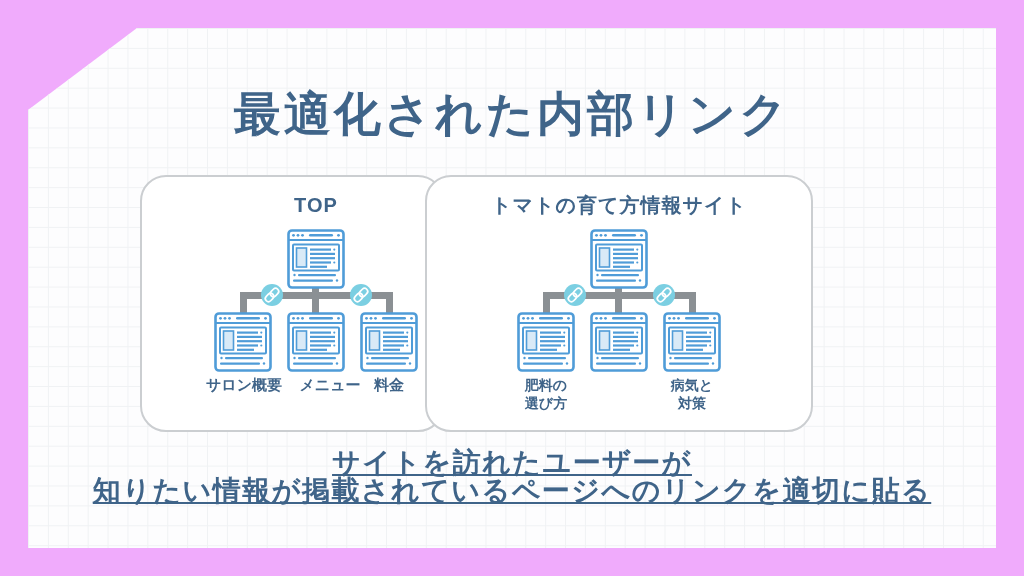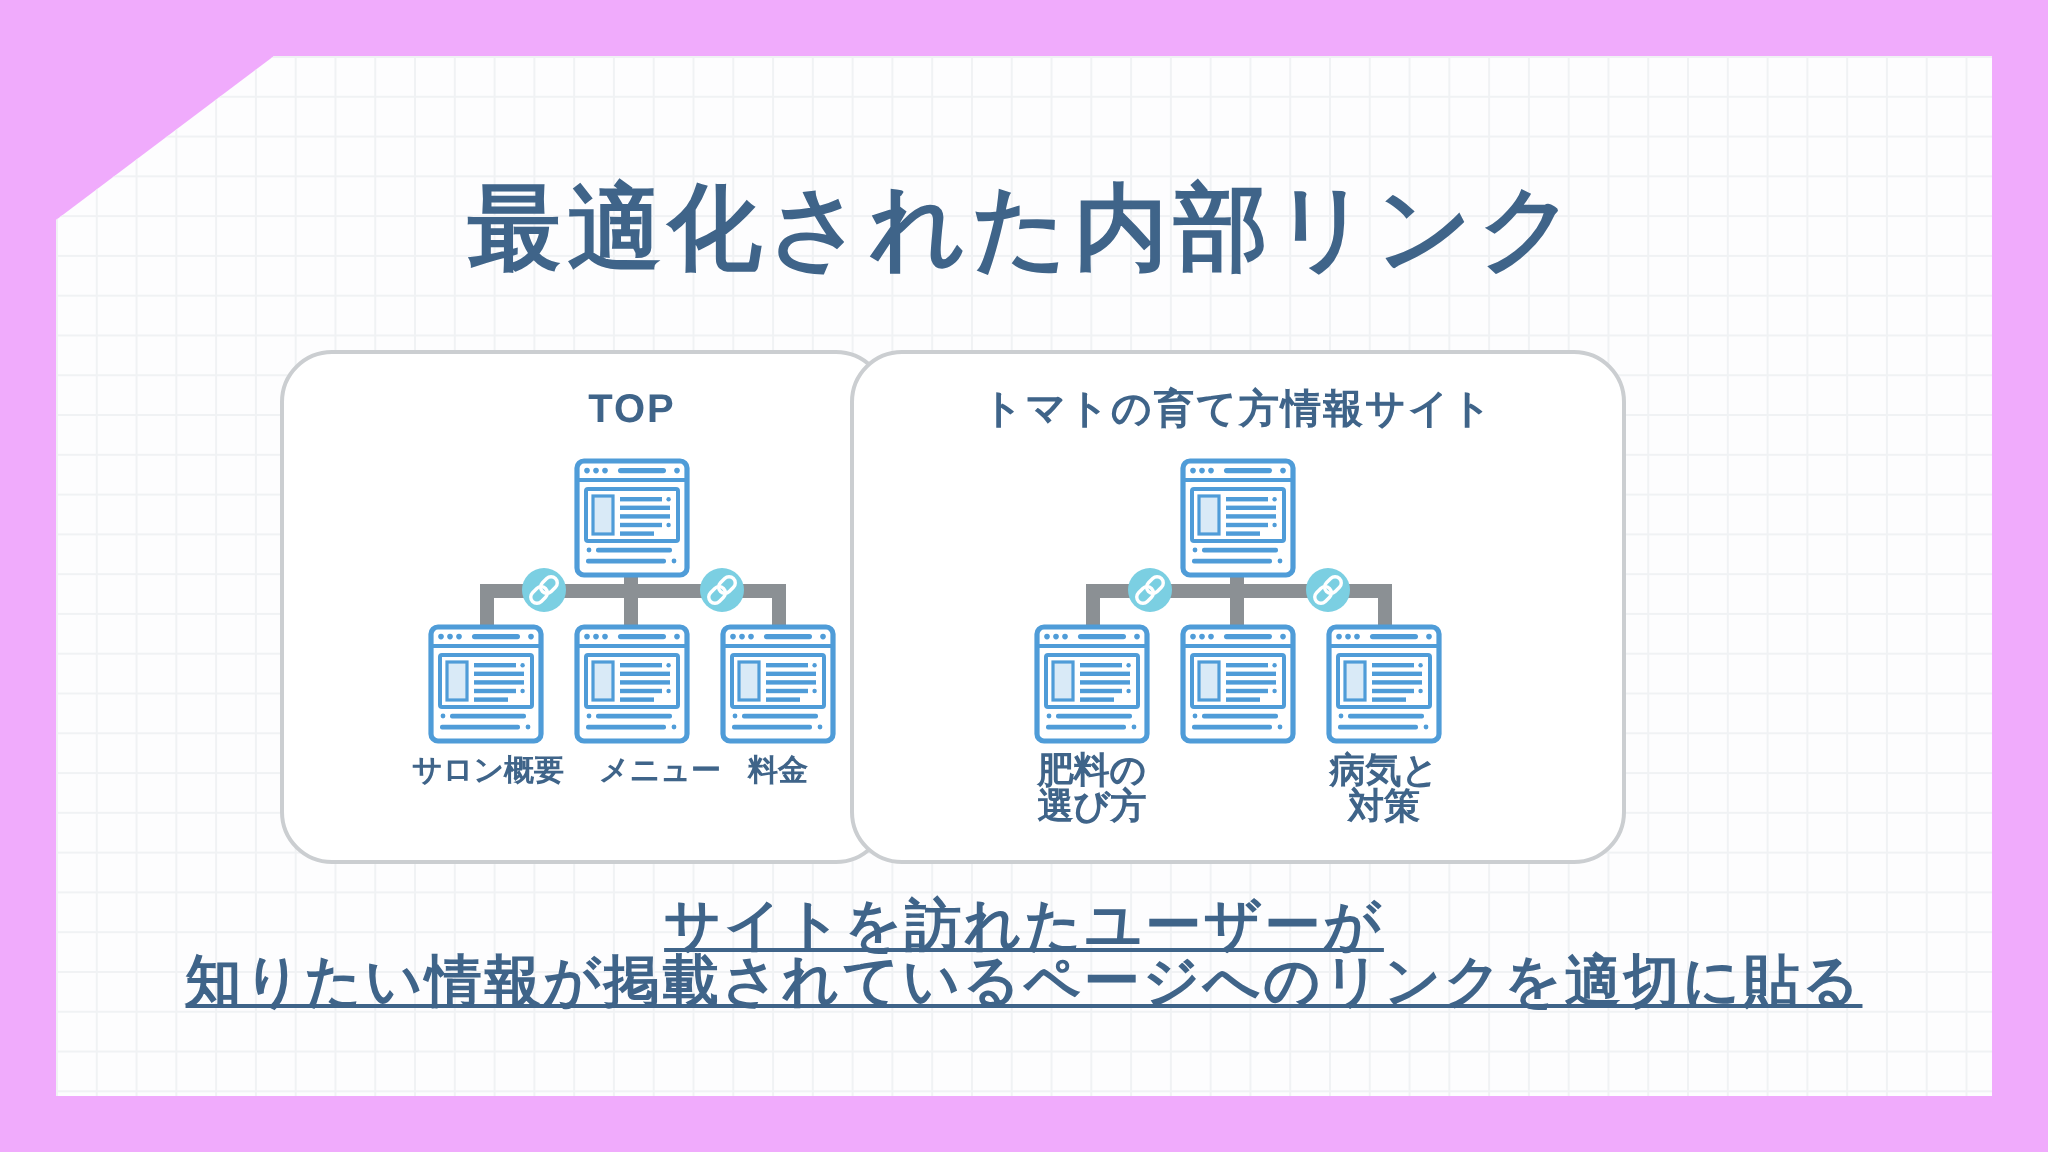--- a/index.html
+++ b/index.html
@@ -48,21 +48,21 @@
   .stem-c2   { left: 180px; top: 63px; width: 7px; height: 22px; }
   .link-badge { position: absolute; width: 22px; height: 22px; top: 55px; }
   .badge-left  { left: 55px; }
   .badge-right { left: 144px; }
   .child-label {
     position: absolute; top: 147px; width: 74px;
     font-weight: 700; color: #3f6489; text-align: center; white-space: pre-line;
   }
   .lbl-0 { left: 0; } .lbl-1 { left: 73px; margin-left: 14px; } .lbl-2 { left: 146px; }
   .panel-left  .child-label { font-size: 15px; white-space: nowrap; }
-  .panel-right .child-label { font-size: 18px; line-height: 18px; }
+  .panel-right .child-label { font-size: 14px; line-height: 18px; }
   .caption {
     position: absolute; left: 0; top: 421px; width: 100%; margin: 0;
     text-align: center; font-size: 28px; line-height: 28px;
     font-weight: 700; color: #3f6489; letter-spacing: 1.5px; white-space: pre-line; text-decoration: underline;
   }
   svg { display: block; width: 100%; height: 100%; }
 </style>
 </head>
 <body>
 

